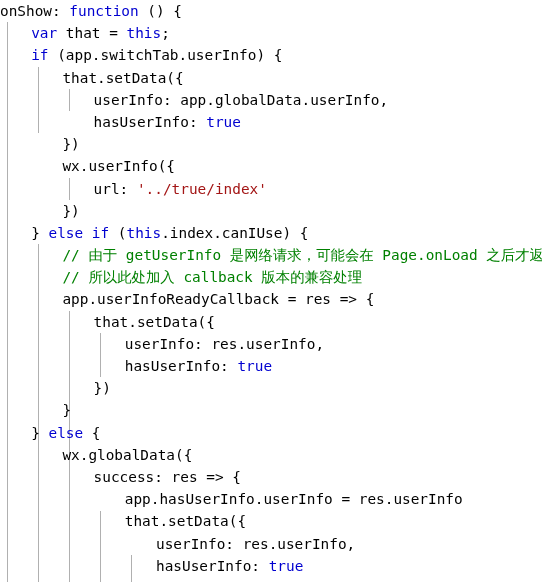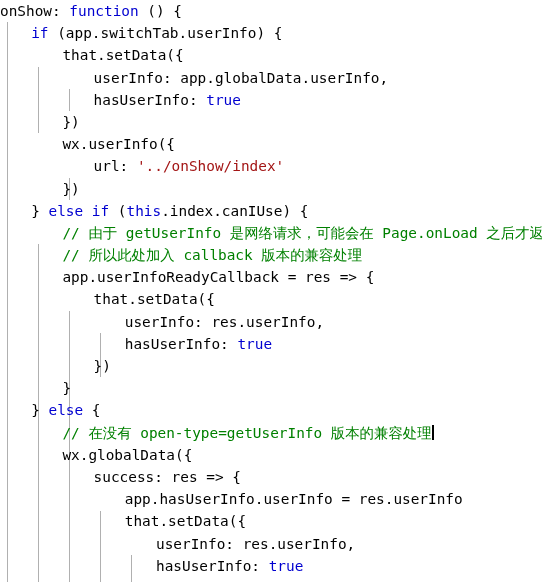--- a/index.html
+++ b/index.html
@@ -70,39 +70,39 @@
       <div class="guide" style="left: 38px; top: 244.2px; height: 421.8px;"></div>
       <div class="guide" style="left: 69px; top: 88.8px; height: 22.2px;"></div>
       <div class="guide" style="left: 69px; top: 177.6px; height: 22.2px;"></div>
       <div class="guide" style="left: 69px; top: 310.8px; height: 333px;"></div>
       <div class="guide" style="left: 100px; top: 333px; height: 44.4px;"></div>
       <div class="guide" style="left: 100px; top: 510.6px; height: 111px;"></div>
       <div class="guide" style="left: 131px; top: 555px; height: 44.4px;"></div>
     </div>
   <div class="code">
       <div class="line"><span style="display: inline-block; width: 0px;"></span><span class="plain">onShow: </span><span class="kw">function</span><span class="plain"> () {</span></div>
+      <div class="line"><span style="display: inline-block; width: 31.2px;"></span><span class="kw">var</span><span class="plain"> that = </span><span class="kw">this</span><span class="plain">;</span></div>
       <div class="line"><span style="display: inline-block; width: 31.2px;"></span><span class="kw">if</span><span class="plain"> (app.switchTab.userInfo) {</span></div>
       <div class="line"><span style="display: inline-block; width: 62.4px;"></span><span class="plain">that.setData({</span></div>
       <div class="line"><span style="display: inline-block; width: 93.6px;"></span><span class="plain">userInfo: app.globalData.userInfo,</span></div>
       <div class="line"><span style="display: inline-block; width: 93.6px;"></span><span class="plain">hasUserInfo: </span><span class="kw">true</span></div>
       <div class="line"><span style="display: inline-block; width: 62.4px;"></span><span class="plain">})</span></div>
       <div class="line"><span style="display: inline-block; width: 62.4px;"></span><span class="plain">wx.userInfo({</span></div>
-      <div class="line"><span style="display: inline-block; width: 93.6px;"></span><span class="plain">url: </span><span class="str">'../onShow/index'</span></div>
+      <div class="line"><span style="display: inline-block; width: 93.6px;"></span><span class="plain">url: </span><span class="str">'../true/index'</span></div>
       <div class="line"><span style="display: inline-block; width: 62.4px;"></span><span class="plain">})</span></div>
       <div class="line"><span style="display: inline-block; width: 31.2px;"></span><span class="plain">} </span><span class="kw">else</span><span class="plain"> </span><span class="kw">if</span><span class="plain"> (</span><span class="kw">this</span><span class="plain">.index.canIUse) {</span></div>
       <div class="line"><span style="display: inline-block; width: 62.4px;"></span><span class="cmt">// 由于 getUserInfo 是网络请求，可能会在 Page.onLoad 之后才返回</span></div>
       <div class="line"><span style="display: inline-block; width: 62.4px;"></span><span class="cmt">// 所以此处加入 callback 版本的兼容处理</span></div>
       <div class="line"><span style="display: inline-block; width: 62.4px;"></span><span class="plain">app.userInfoReadyCallback = res =&gt; {</span></div>
       <div class="line"><span style="display: inline-block; width: 93.6px;"></span><span class="plain">that.setData({</span></div>
       <div class="line"><span style="display: inline-block; width: 124.8px;"></span><span class="plain">userInfo: res.userInfo,</span></div>
       <div class="line"><span style="display: inline-block; width: 124.8px;"></span><span class="plain">hasUserInfo: </span><span class="kw">true</span></div>
       <div class="line"><span style="display: inline-block; width: 93.6px;"></span><span class="plain">})</span></div>
       <div class="line"><span style="display: inline-block; width: 62.4px;"></span><span class="plain">}</span></div>
       <div class="line"><span style="display: inline-block; width: 31.2px;"></span><span class="plain">} </span><span class="kw">else</span><span class="plain"> {</span></div>
-      <div class="line"><span style="display: inline-block; width: 62.4px;"></span><span class="cmt">// 在没有 open-type=getUserInfo 版本的兼容处理</span><span class="caret"></span></div>
       <div class="line"><span style="display: inline-block; width: 62.4px;"></span><span class="plain">wx.globalData({</span></div>
       <div class="line"><span style="display: inline-block; width: 93.6px;"></span><span class="plain">success: res =&gt; {</span></div>
       <div class="line"><span style="display: inline-block; width: 124.8px;"></span><span class="plain">app.hasUserInfo.userInfo = res.userInfo</span></div>
       <div class="line"><span style="display: inline-block; width: 124.8px;"></span><span class="plain">that.setData({</span></div>
       <div class="line"><span style="display: inline-block; width: 156px;"></span><span class="plain">userInfo: res.userInfo,</span></div>
       <div class="line"><span style="display: inline-block; width: 156px;"></span><span class="plain">hasUserInfo: </span><span class="kw">true</span></div>
     </div>
 </div>
 
 </body></html>

